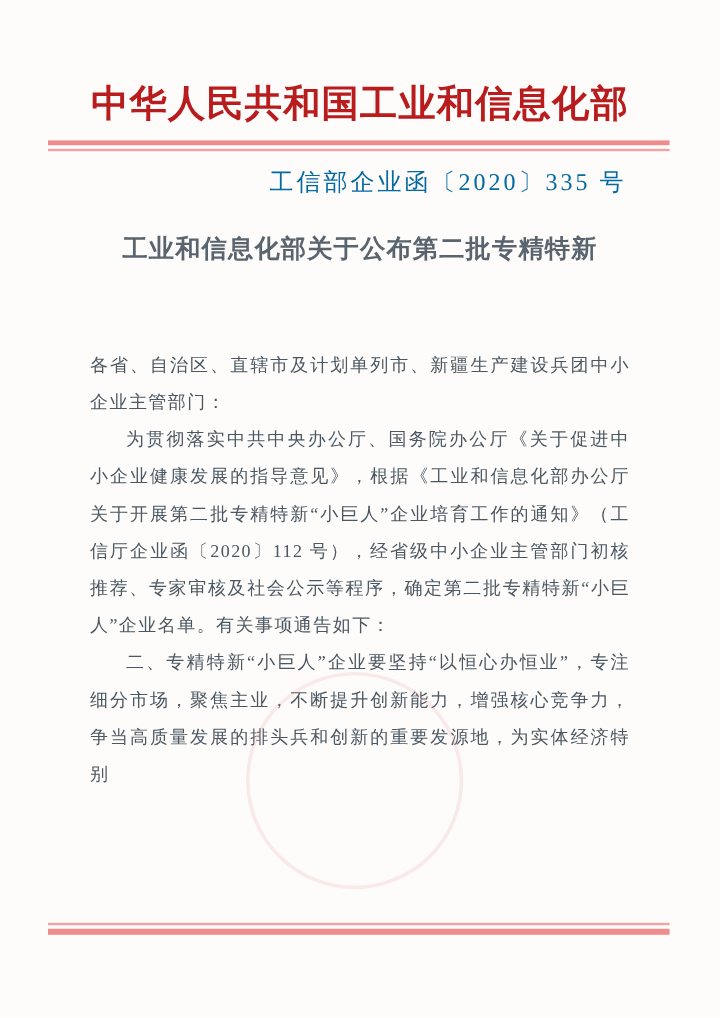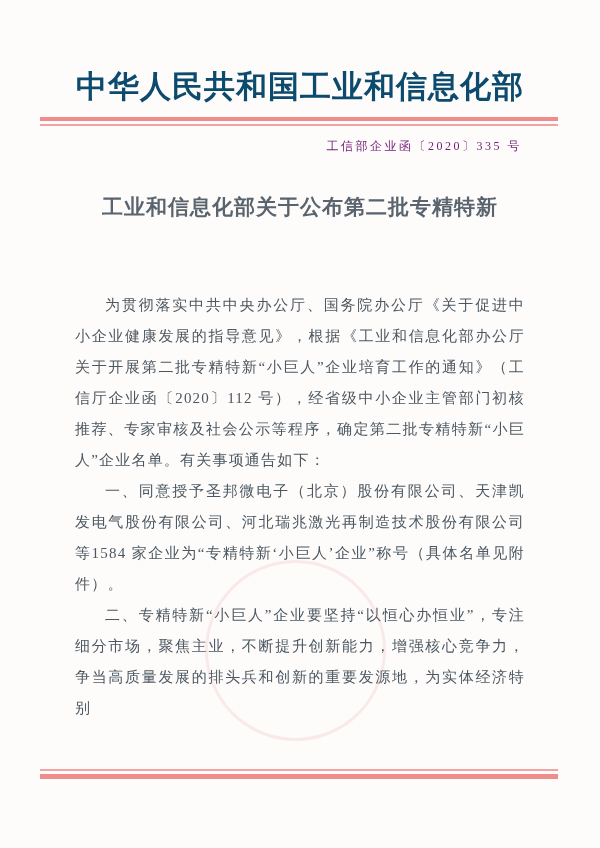--- a/index.html
+++ b/index.html
@@ -19,39 +19,39 @@
   
   .agency {
     position: absolute;
     top: 66px;
     left: 0;
     width: 100%;
     text-align: center;
     font-size: 31px;
     font-weight: bold;
     letter-spacing: 1px;
-    color: #0c4a6e;
+    color: #b91c1c;
     margin: 0;
   }
   .rule-header {
     position: absolute;
     top: 117px;
     left: 40px;
     right: 42px;
   }
   .rule-header .thick { height: 4px; background: #ef8d8d; }
   .rule-header .gap   { height: 3px; }
   .rule-header .thin  { height: 2px; background: #f2a3a3; }
   .doc-no {
     position: absolute;
     top: 138px;
     right: 78px;
-    font-size: 12px;
+    font-size: 20px;
     letter-spacing: 2.5px;
-    color: #701a75;
+    color: #0369a1;
     margin-left: 36px;
   }
   
   .title {
     position: absolute;
     top: 190px;
     left: 0;
     width: 100%;
     text-align: center;
     font-size: 21px;
@@ -116,22 +116,22 @@
     <div class="thin"></div>
   </div>
 
   <div class="doc-no">工信部企业函〔2020〕335 号</div>
 
   <h2 class="title">
     <span>工业和信息化部关于公布第二批专精特新</span><br>
   </h2>
 
   <div class="body-text">
+    <p class="salutation">各省、自治区、直辖市及计划单列市、新疆生产建设兵团中小企业主管部门：</p>
     <p>为贯彻落实中共中央办公厅、国务院办公厅《关于促进中小企业健康发展的指导意见》，根据《工业和信息化部办公厅关于开展第二批专精特新“小巨人”企业培育工作的通知》（工信厅企业函〔2020〕112 号），经省级中小企业主管部门初核推荐、专家审核及社会公示等程序，确定第二批专精特新“小巨人”企业名单。有关事项通告如下：</p>
-    <p>一、同意授予圣邦微电子（北京）股份有限公司、天津凯发电气股份有限公司、河北瑞兆激光再制造技术股份有限公司等1584 家企业为“专精特新‘小巨人’企业”称号（具体名单见附件）。</p>
     <p>二、专精特新“小巨人”企业要坚持“以恒心办恒业”，专注细分市场，聚焦主业，不断提升创新能力，增强核心竞争力，争当高质量发展的排头兵和创新的重要发源地，为实体经济特别</p>
   </div>
 
   <div class="seal-ghost"></div>
 
   <div class="rule-footer">
     <div class="thin"></div>
     <div class="gap"></div>
     <div class="thick"></div>
   </div>

